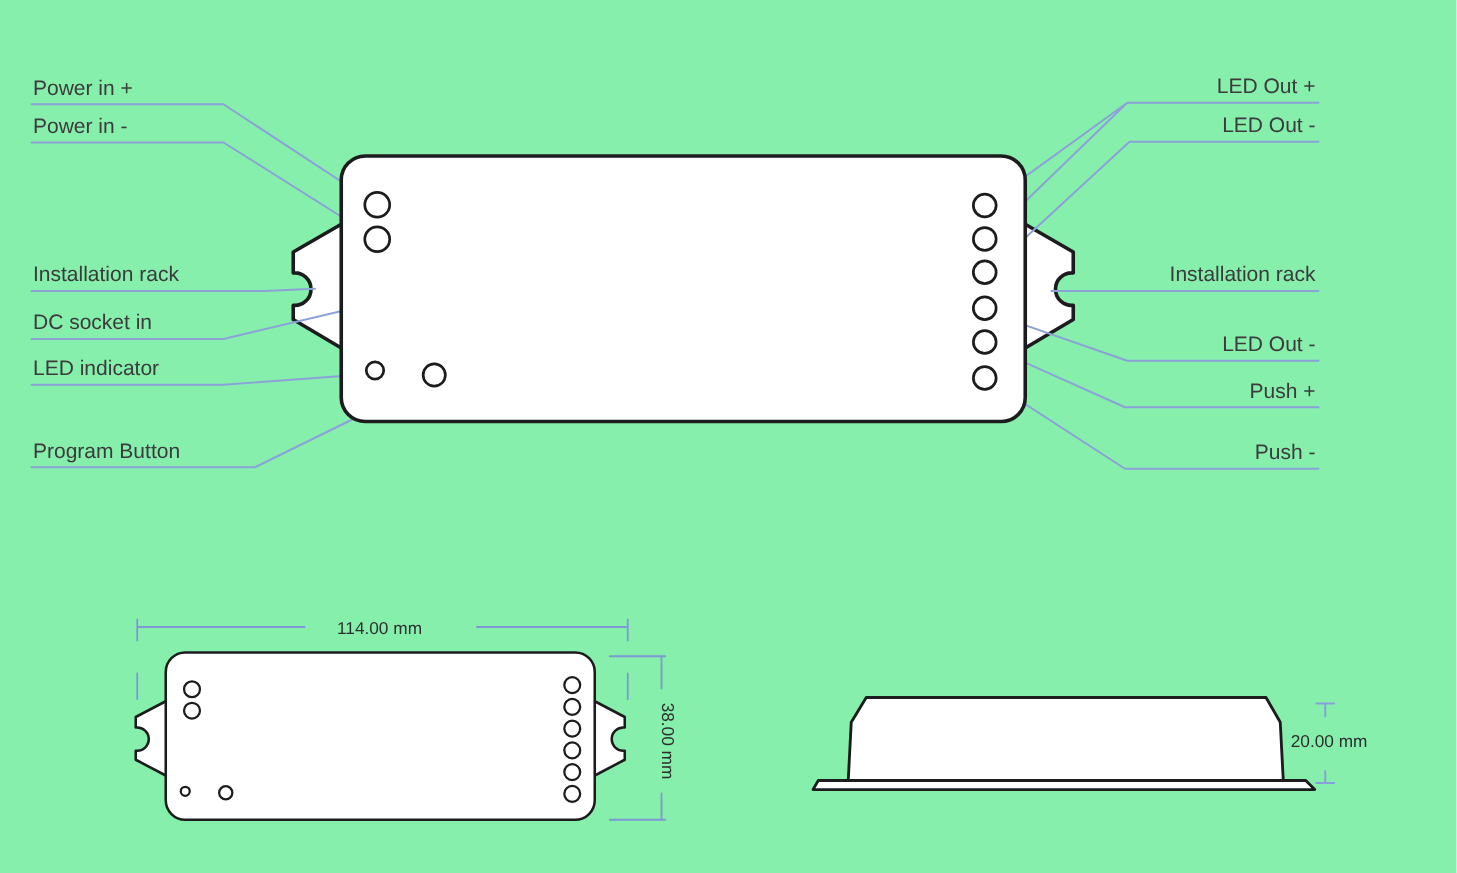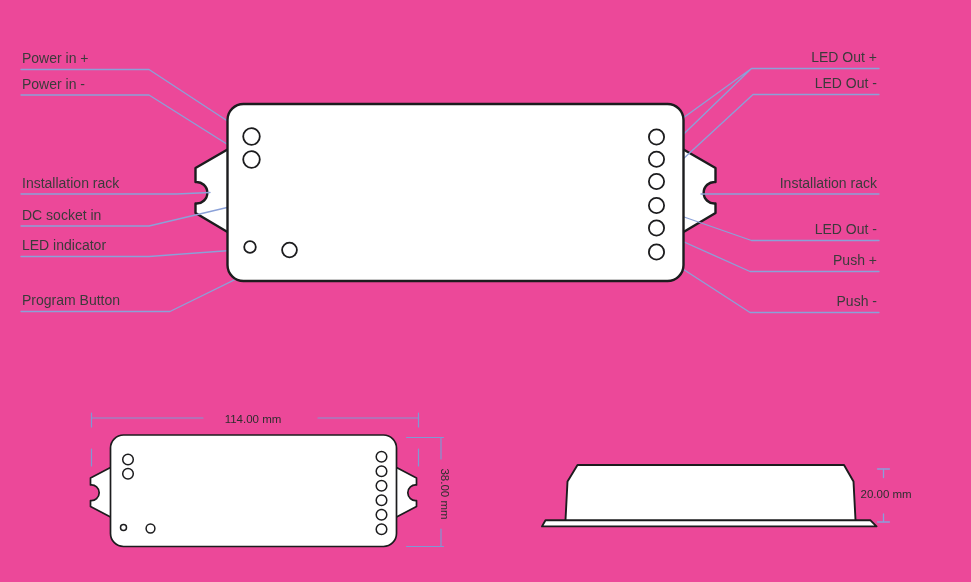--- a/index.html
+++ b/index.html
@@ -1,16 +1,16 @@
 <!DOCTYPE html>
 <html><head>
 <meta charset="utf-8">
 <style>
   html,body{margin:0;padding:0;background:#ffffff;}
-  .canvas{position:relative;width:971px;height:582px;background:#ec4899;overflow:hidden;}
+  .canvas{position:relative;width:971px;height:582px;background:#86efac;overflow:hidden;}
   svg{display:block;}
   text{font-family:"Liberation Sans","DejaVu Sans",sans-serif;}
   .callout-label{font-size:14px;fill:#3b3b3b;}
   .dim-label{font-size:11.5px;fill:#2e2e2e;}
   .outline{fill:#ffffff;stroke:#1c1c1e;stroke-width:2.4;stroke-linejoin:round;stroke-linecap:round;}
   .outline-thin{fill:#ffffff;stroke:#1c1c1e;stroke-width:1.7;stroke-linejoin:round;stroke-linecap:round;}
   .terminal{fill:#ffffff;stroke:#1c1c1e;stroke-width:1.8;}
   .terminal-sm{fill:#ffffff;stroke:#1c1c1e;stroke-width:1.5;}
   .leader{fill:none;stroke:#8ba1d8;stroke-width:1.3;stroke-linecap:round;stroke-linejoin:round;}
   .dim{fill:none;stroke:#7f98d4;stroke-width:1.2;stroke-linecap:round;}

